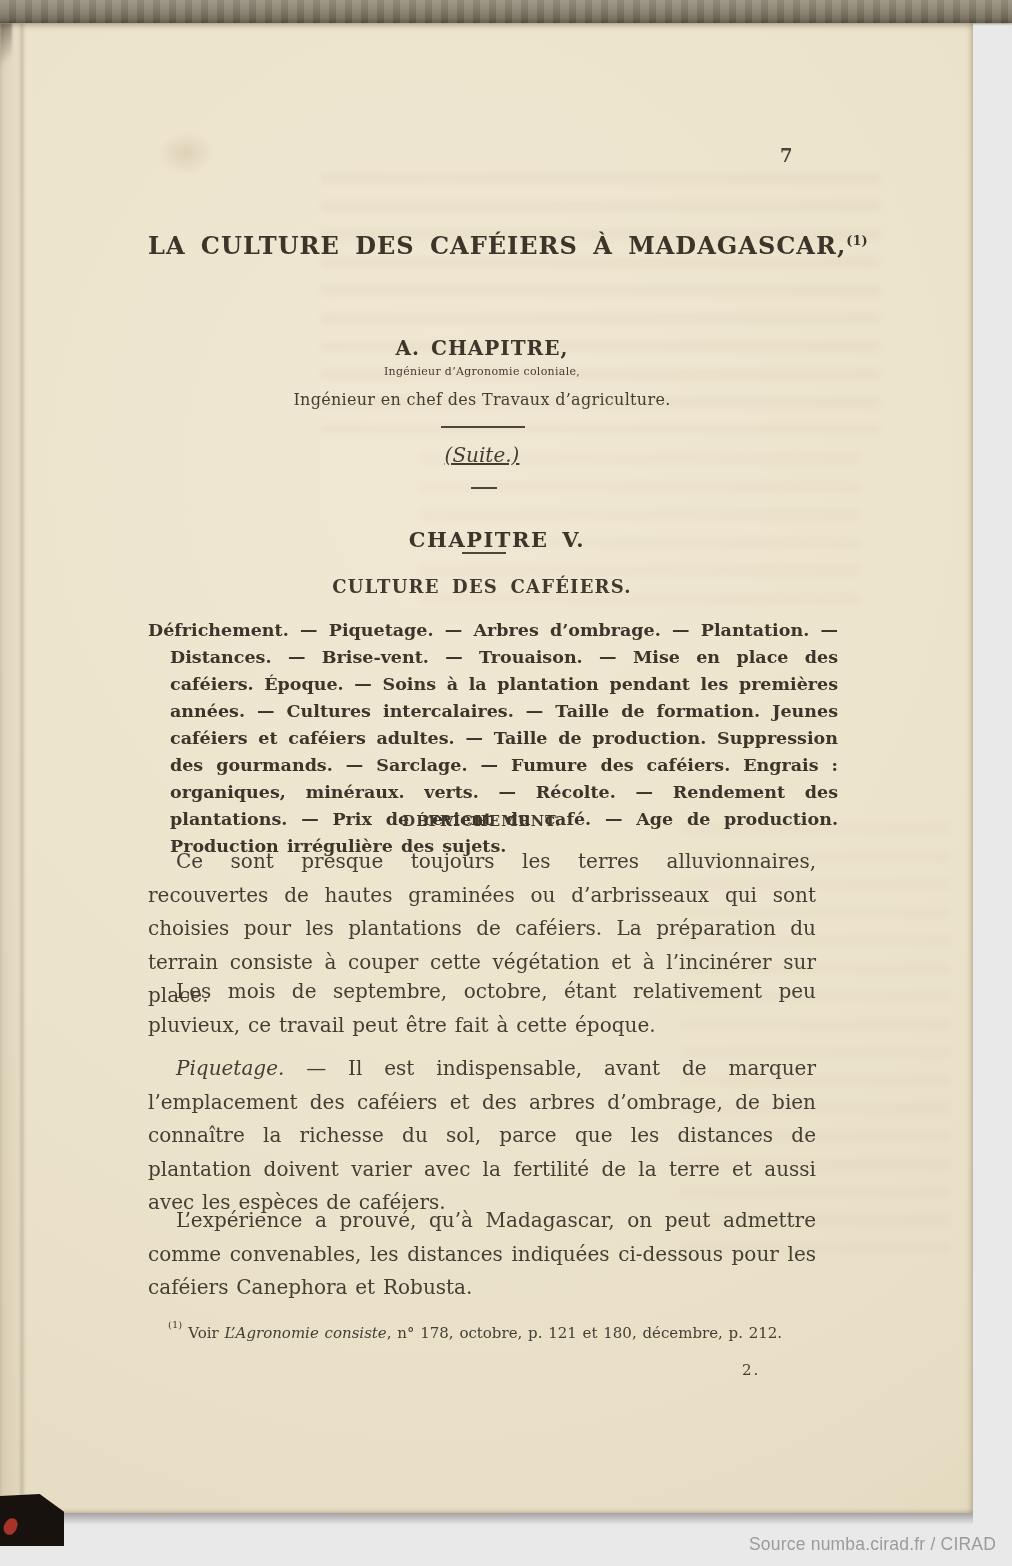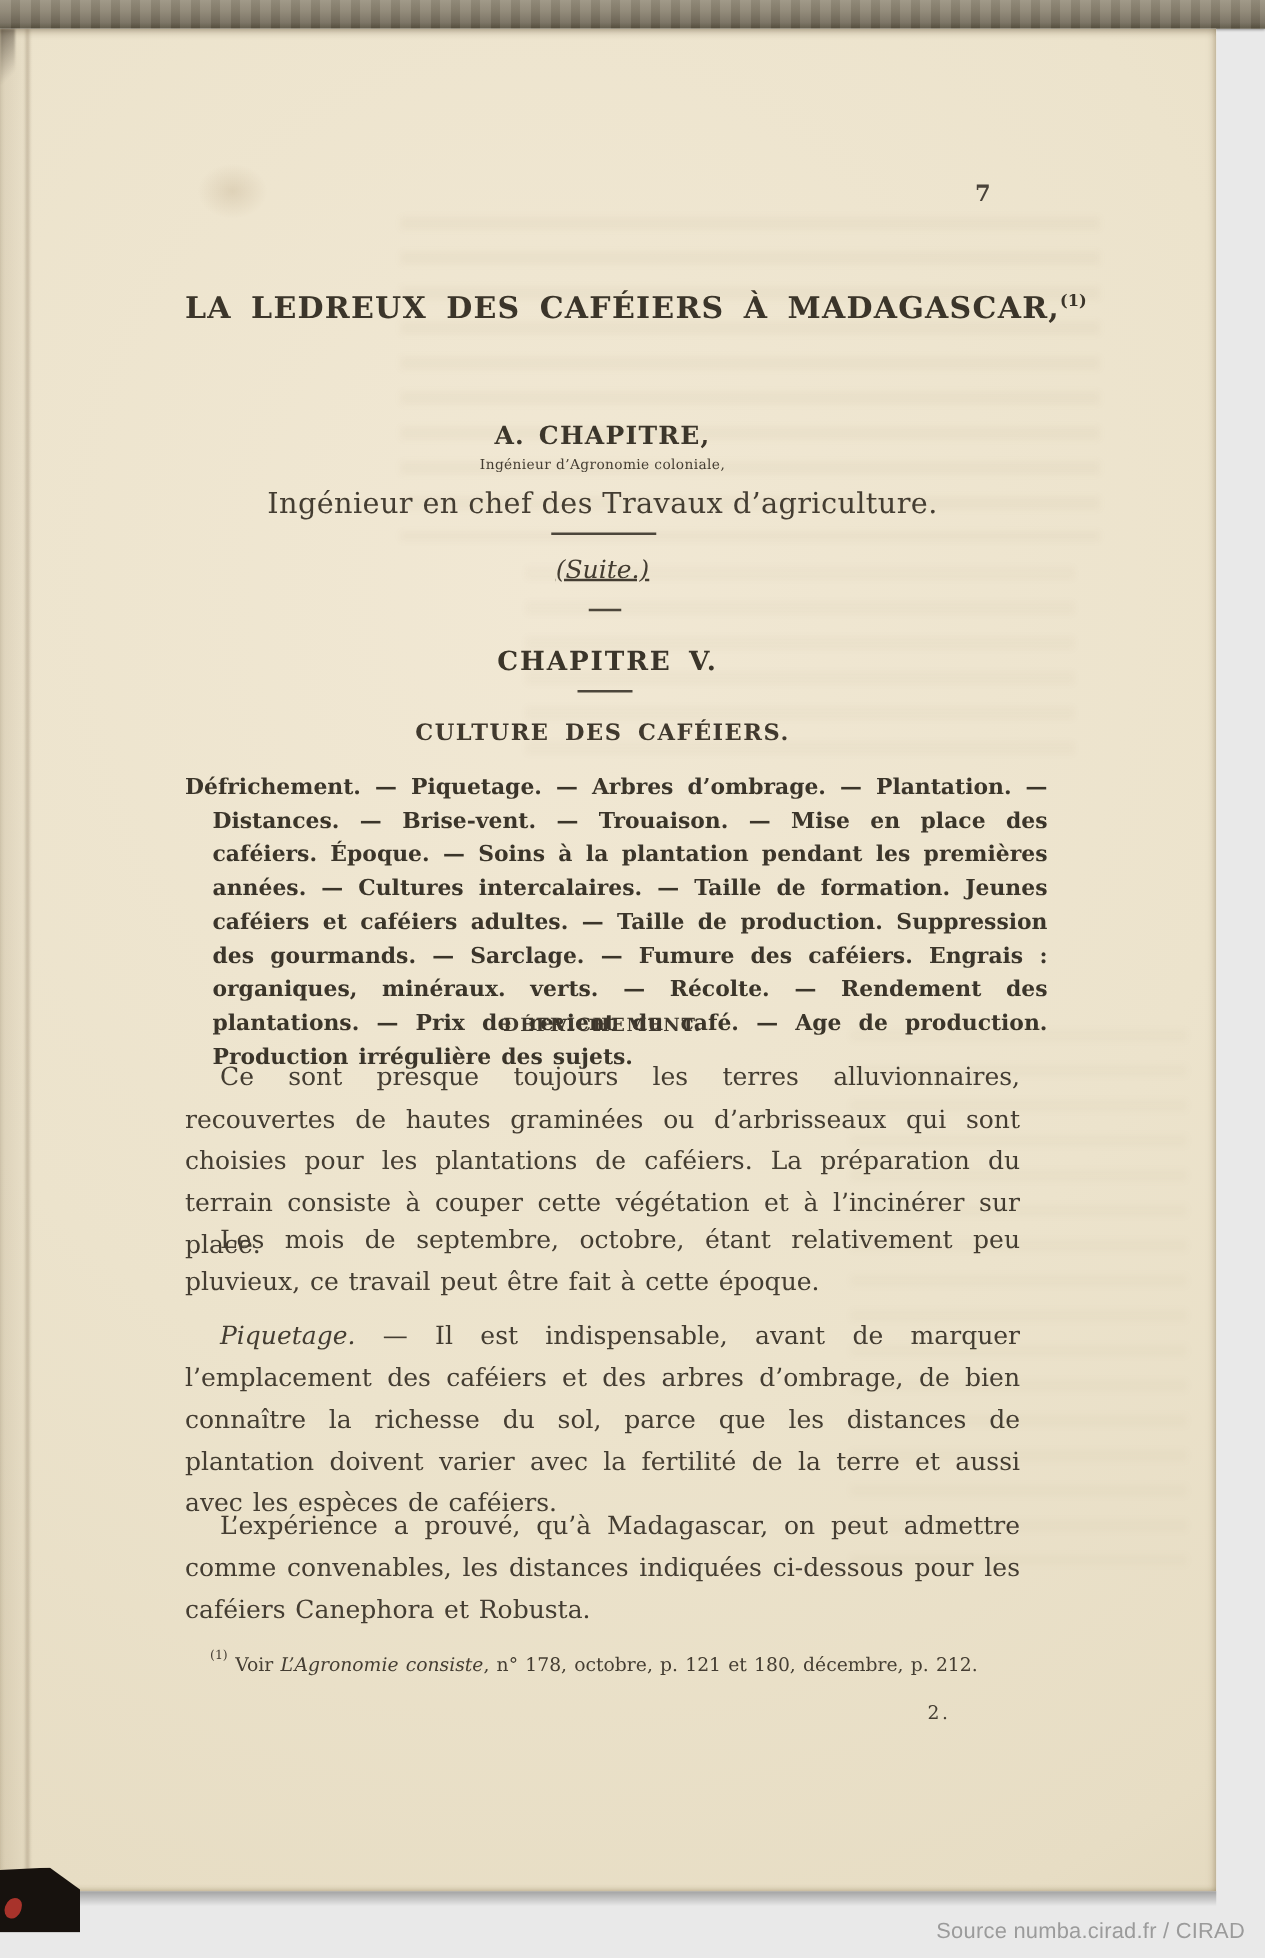--- a/index.html
+++ b/index.html
@@ -82,21 +82,21 @@
 
   .page-number { top:122px; left:780px; width:36px; font-size:18px; font-weight:bold; color:#4a433a; }
 
   .title { top:208px; font-size:24px; font-weight:bold; letter-spacing:1px; word-spacing:6px;
            white-space:nowrap; color:#3b352a; }
   .title sup { font-size:13px; font-weight:bold; vertical-align:0; position:relative; top:-9px; letter-spacing:0; }
 
   .par-label { top:273px; font-size:13px; font-weight:bold; letter-spacing:2.5px; color:#453e33; }
   .author    { top:313px; font-size:20px; font-weight:bold; letter-spacing:1px; word-spacing:3px; color:#3c362b; }
   .affil-1   { top:342px; font-size:11px; letter-spacing:.3px; }
-  .affil-2   { top:367px; font-size:23px; letter-spacing:.3px; }
+  .affil-2   { top:367px; font-size:16px; letter-spacing:.3px; }
 
   .rule { height:2px; background:#4c463b; }
   .rule-1 { top:403px; left:441px; width:84px; }
   .rule-2 { top:464px; left:471px; width:26px; }
   .rule-3 { top:529px; left:462px; width:44px; }
 
   .suite { top:420px; font-size:20px; font-style:italic; word-spacing:2px;text-decoration:underline; }
 
   .chapter-heading    { top:489px; font-size:21px; font-weight:bold; letter-spacing:1.5px; word-spacing:5px; color:#3b352a; }
   .chapter-subheading { top:553px; font-size:18px; font-weight:bold; letter-spacing:1.2px; word-spacing:5px; color:#40392e; }
@@ -130,31 +130,31 @@
     <div class="gutter-crease"></div>
     <div class="corner-notch"></div>
 
     <div class="ghost" style="left:320px; top:150px; width:560px; height:260px;"></div>
     <div class="ghost" style="left:420px; top:430px; width:440px; height:160px; opacity:.4;"></div>
     <div class="ghost" style="left:680px; top:800px; width:270px; height:430px; opacity:.35;"></div>
     <div class="stain" style="left:158px; top:108px; width:56px; height:44px;"></div>
 
     <div class="abs page-number">7</div>
 
-    <h1 class="abs col ctr title" style="margin:0;"><span>LA LEDREUX DES CAFÉIERS À MADAGASCAR,</span><sup>(1)</sup></h1>
+    <h1 class="abs col ctr title" style="margin:0;"><span>LA CULTURE DES CAFÉIERS À MADAGASCAR,</span><sup>(1)</sup></h1>
 
     <div class="abs col ctr author">A. CHAPITRE,</div>
     <div class="abs col ctr affil-1">Ingénieur d’Agronomie coloniale,</div>
     <div class="abs col ctr affil-2">Ingénieur en chef des Travaux d’agriculture.</div>
 
     <div class="abs rule rule-1"></div>
     <div class="abs col ctr suite">(Suite.)</div>
     <div class="abs rule rule-2"></div>
 
-    <h2 class="abs col ctr chapter-heading" style="margin:4px;">CHAPITRE V.</h2>
+    <h2 class="abs col ctr chapter-heading" style="margin:15px;">CHAPITRE V.</h2>
     <div class="abs rule rule-3"></div>
     <h3 class="abs col ctr chapter-subheading" style="margin:0;">CULTURE DES CAFÉIERS.</h3>
 
     <div class="abs col just summary">Défrichement. — Piquetage. — Arbres d’ombrage. — Plantation. — Distances. — Brise-vent. — Trouaison. — Mise en place des caféiers. Époque. — Soins à la plantation pendant les premières années. — Cultures intercalaires. — Taille de formation. Jeunes caféiers et caféiers adultes. — Taille de production. Suppression des gourmands. — Sarclage. — Fumure des caféiers. Engrais : organiques, minéraux. verts. — Récolte. — Rendement des plantations. — Prix de revient du café. — Age de production. Production irrégulière des sujets.</div>
 
     <h4 class="abs col ctr section-heading" style="margin:0;">DÉFRICHEMENT.</h4>
 
     <p class="abs col just body-para p1" style="margin:0;">Ce sont presque toujours les terres alluvionnaires, recouvertes de hautes graminées ou d’arbrisseaux qui sont choisies pour les plantations de caféiers. La préparation du terrain consiste à couper cette végétation et à l’incinérer sur place.</p>
     <p class="abs col just body-para p2" style="margin:0;">Les mois de septembre, octobre, étant relativement peu pluvieux, ce travail peut être fait à cette époque.</p>
     <p class="abs col just body-para p4" style="margin:0;">L’expérience a prouvé, qu’à Madagascar, on peut admettre comme convenables, les distances indiquées ci-dessous pour les caféiers Canephora et Robusta.</p>

